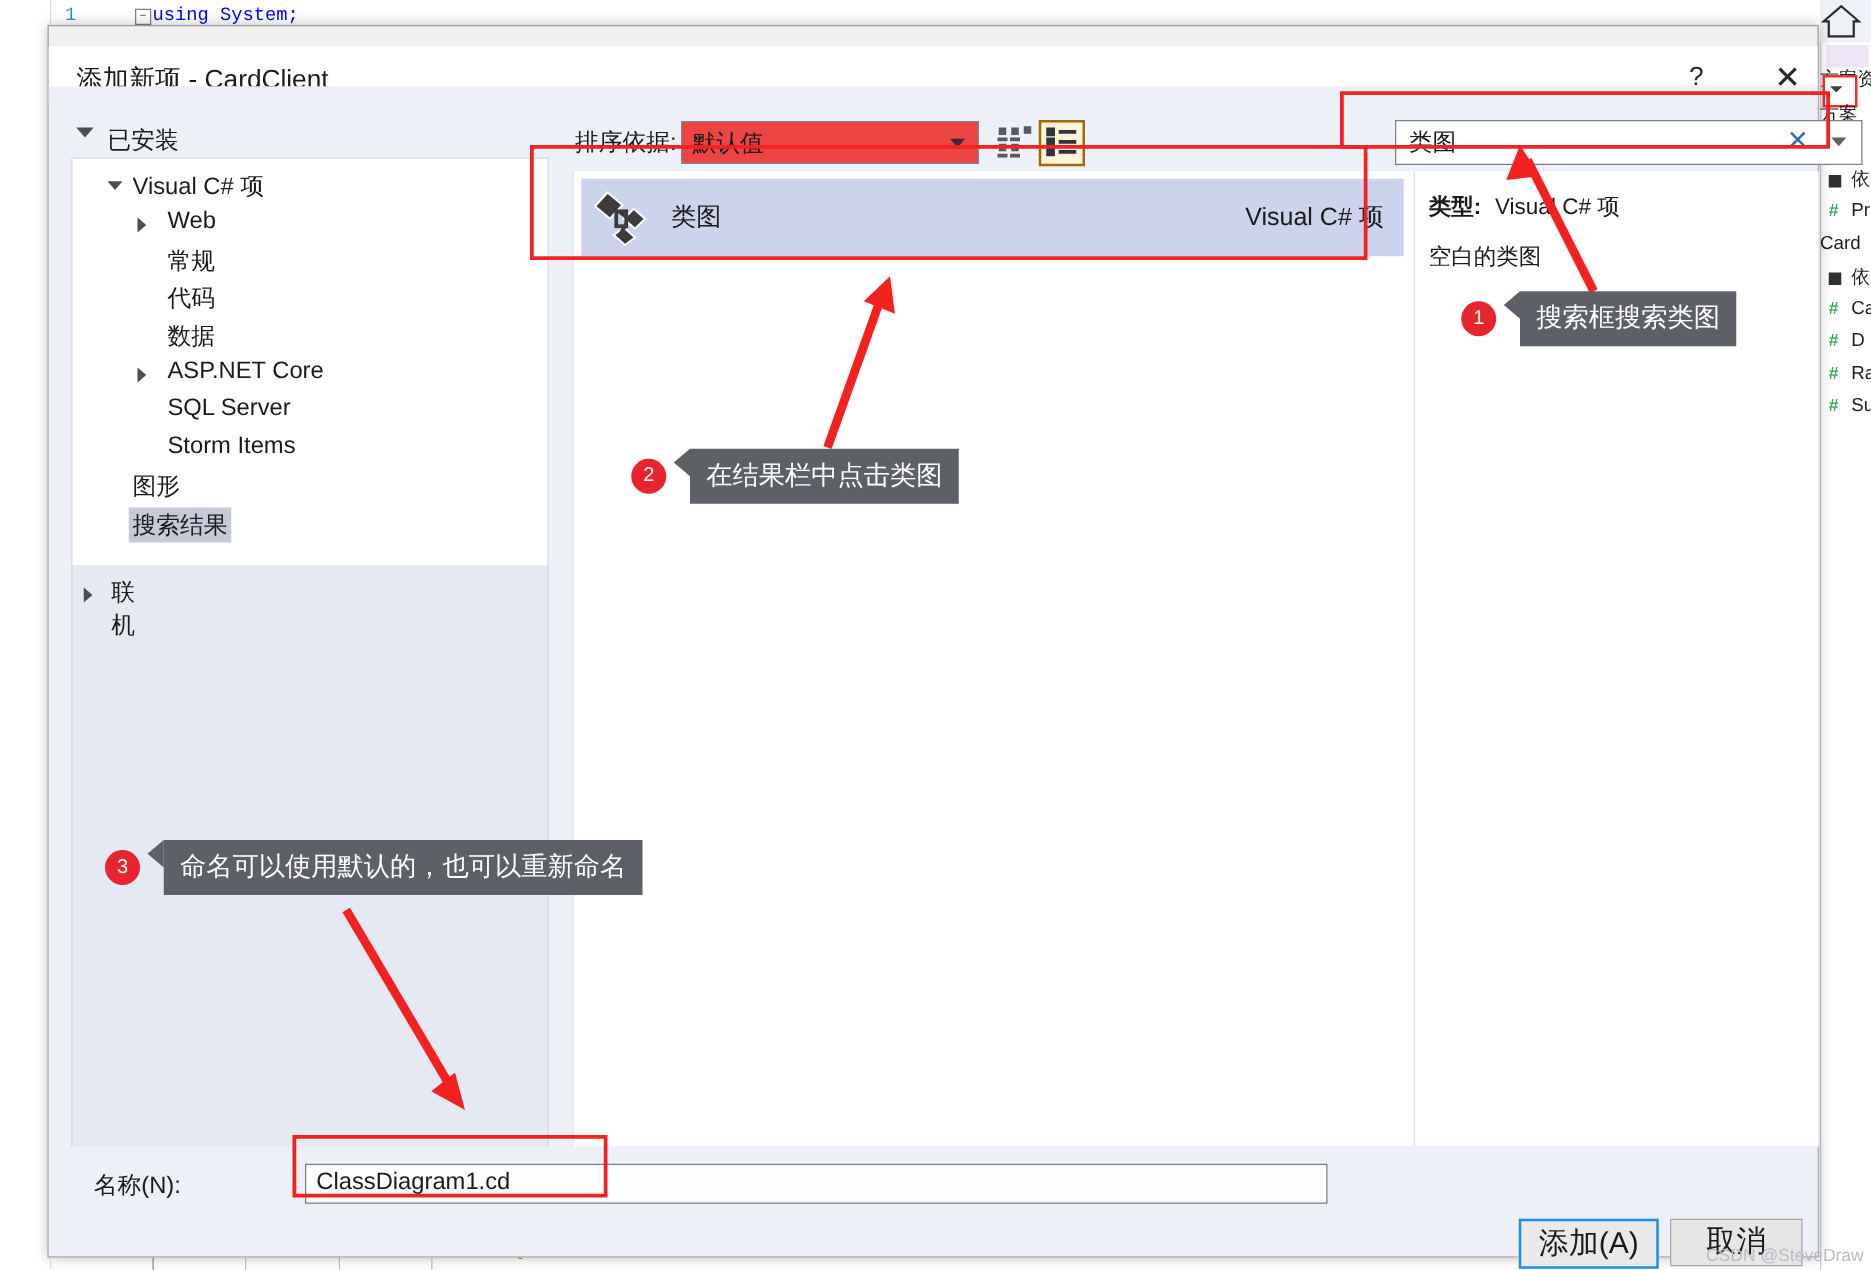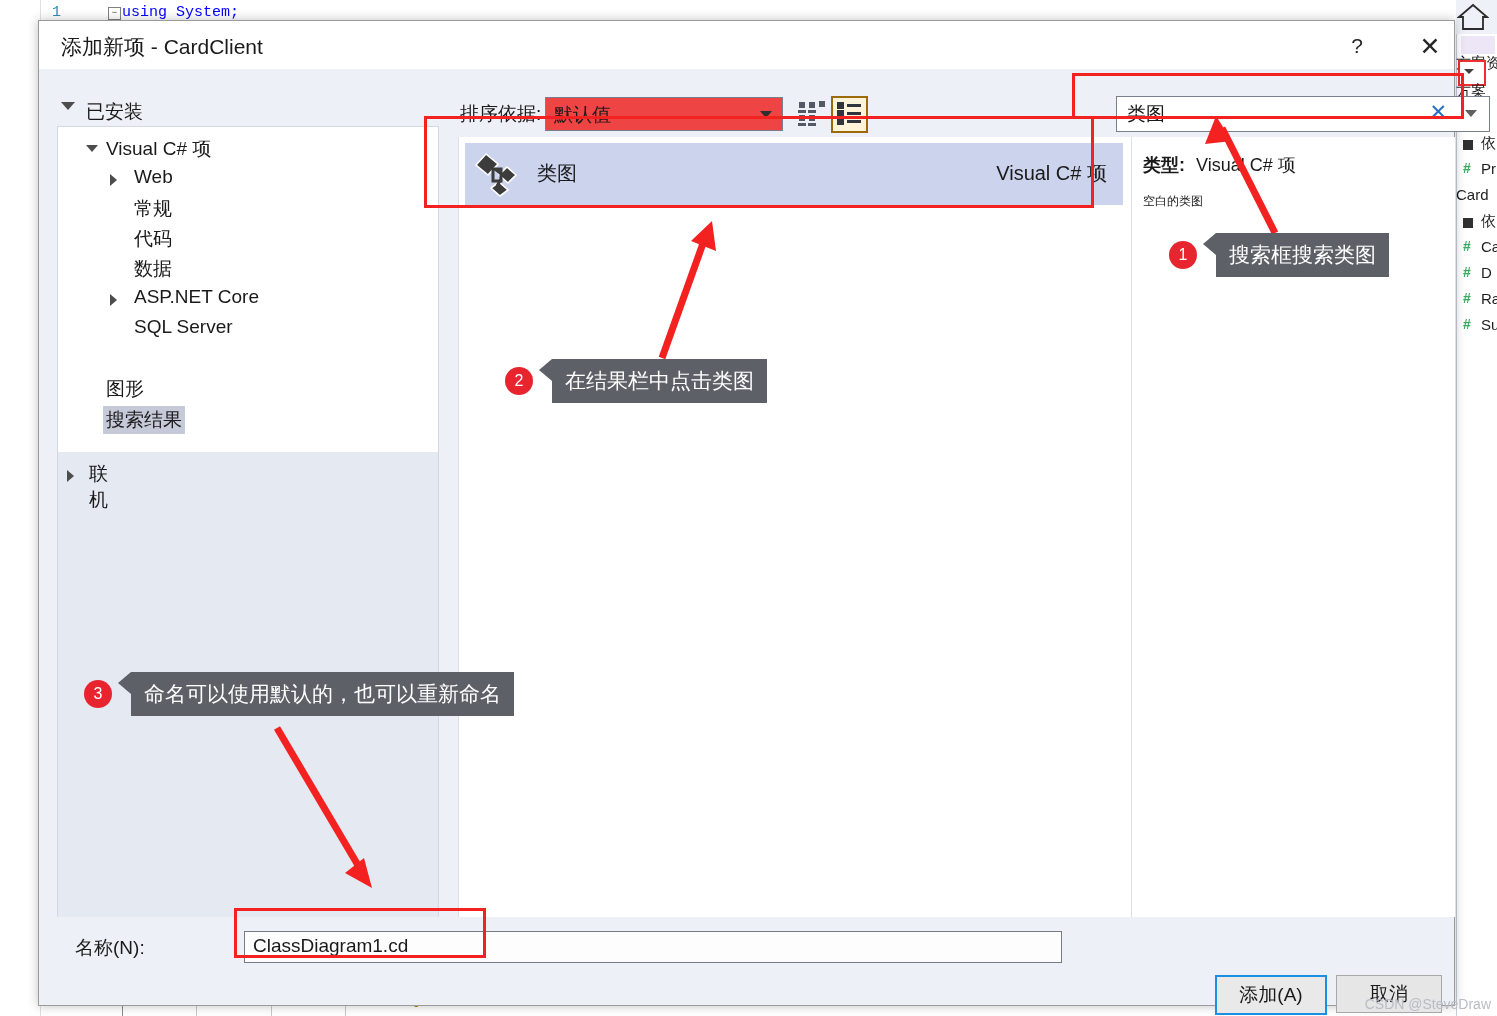--- a/index.html
+++ b/index.html
@@ -81,21 +81,21 @@
   }
 
   
   .dialog {
     position: absolute; left: 38px; top: 20px; width: 1415px; height: 984px;
     background: #f0f0f0;
     border: 1px solid #9b9b9b;
     box-shadow: 0 0 10px rgba(0,0,0,0.25);
   }
   .dlg-title-bar {
-    position: absolute; left: 0; top: 0; width: 1415px; height: 48px;
+    position: absolute; left: 0; top: 16px; width: 1415px; height: 48px;
     background: #ffffff;
   }
   .dlg-title-text {
     position: absolute; left: 22px; top: 12px;
     font-size: 21px; color: #1a1a1a;
   }
   .dlg-help, .dlg-close {
     position: absolute; top: 8px; width: 42px; height: 34px;
     text-align: center; color: #262626;
     line-height: 34px; cursor: default;
@@ -198,36 +198,36 @@
   .result-name { position: absolute; left: 72px; top: 17px; font-size: 20px; color: #1a1a1a; }
   .result-type { position: absolute; right: 16px; top: 17px; font-size: 20px; color: #1a1a1a; }
 
   
   .detail {
     position: absolute; left: 1092px; top: 116px; width: 323px; height: 780px;
     background: #ffffff; border-left: 1px solid #dcdfe8;
   }
   .detail-type-label { position: absolute; left: 11px; top: 16px; font-size: 18px; font-weight: bold; color: #1a1a1a; }
   .detail-type-value { position: absolute; left: 64px; top: 16px; font-size: 18px; color: #1a1a1a; }
-  .detail-desc { position: absolute; left: 11px; top: 56px; font-size: 12px; color: #1a1a1a; }
+  .detail-desc { position: absolute; left: 11px; top: 56px; font-size: 18px; color: #1a1a1a; }
 
   
   .footer {
     position: absolute; left: 0; top: 896px; width: 1415px; height: 88px;
     background: #eef0f7;
   }
   .name-label { position: absolute; left: 36px; top: 18px; font-size: 19px; color: #1a1a1a; }
   .name-input {
     position: absolute; left: 205px; top: 14px; width: 816px; height: 30px;
     background: #fdfdfd; border: 1px solid #767b88;
   }
   .name-input-text { position: absolute; left: 8px; top: 3px; font-size: 19px; color: #1a1a1a; }
   .btn {
     position: absolute; top: 58px; height: 36px;
-    font-size: 19px; color: #1a1a1a; text-align: center; line-height: 36px;
+    font-size: 24px; color: #1a1a1a; text-align: center; line-height: 36px;
     background: #e6e6e6; border: 1px solid #a8a8a8;
   }
   .btn.add { left: 1176px; width: 108px; background: #e9e9ea; border: 2px solid #1a8fe3; }
   .btn.cancel { left: 1297px; width: 104px; }
 
   
   .annot-rect { position: absolute; border: 3px solid #f42121; }
 
   
   .callout {
@@ -332,20 +332,23 @@
       <div class="tree-row" style="top:126px;">
         <span class="tree-label" style="left:76px;">数据</span>
       </div>
       <div class="tree-row" style="top:156px;">
         <span class="tw-tri-right" style="left:52px; top:11px;"></span>
         <span class="tree-label" style="left:76px;">ASP.NET Core</span>
       </div>
       <div class="tree-row" style="top:186px;">
         <span class="tree-label" style="left:76px;">SQL Server</span>
       </div>
+      <div class="tree-row" style="top:216px;">
+        <span class="tree-label" style="left:76px;">Storm Items</span>
+      </div>
       <div class="tree-row" style="top:276px;">
         <span class="tree-label tree-sel" style="left:45px;">搜索结果</span>
       </div>
       <div class="tree-row" style="top:246px;">
         <span class="tree-label" style="left:48px;">图形</span>
       </div>
     </div>
 
     <div class="tree-lower"></div>
     <div class="online-row">

